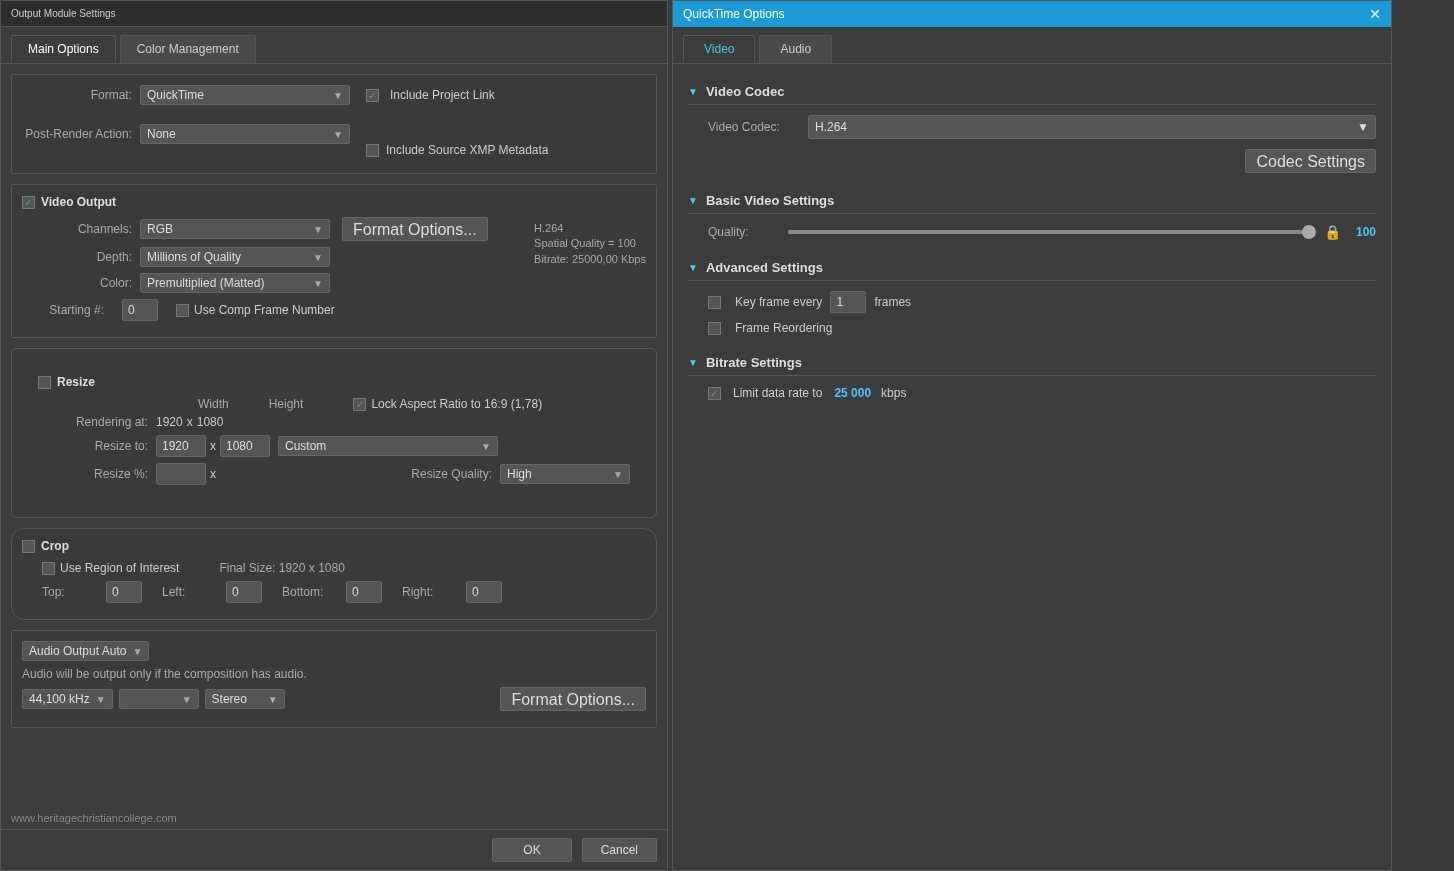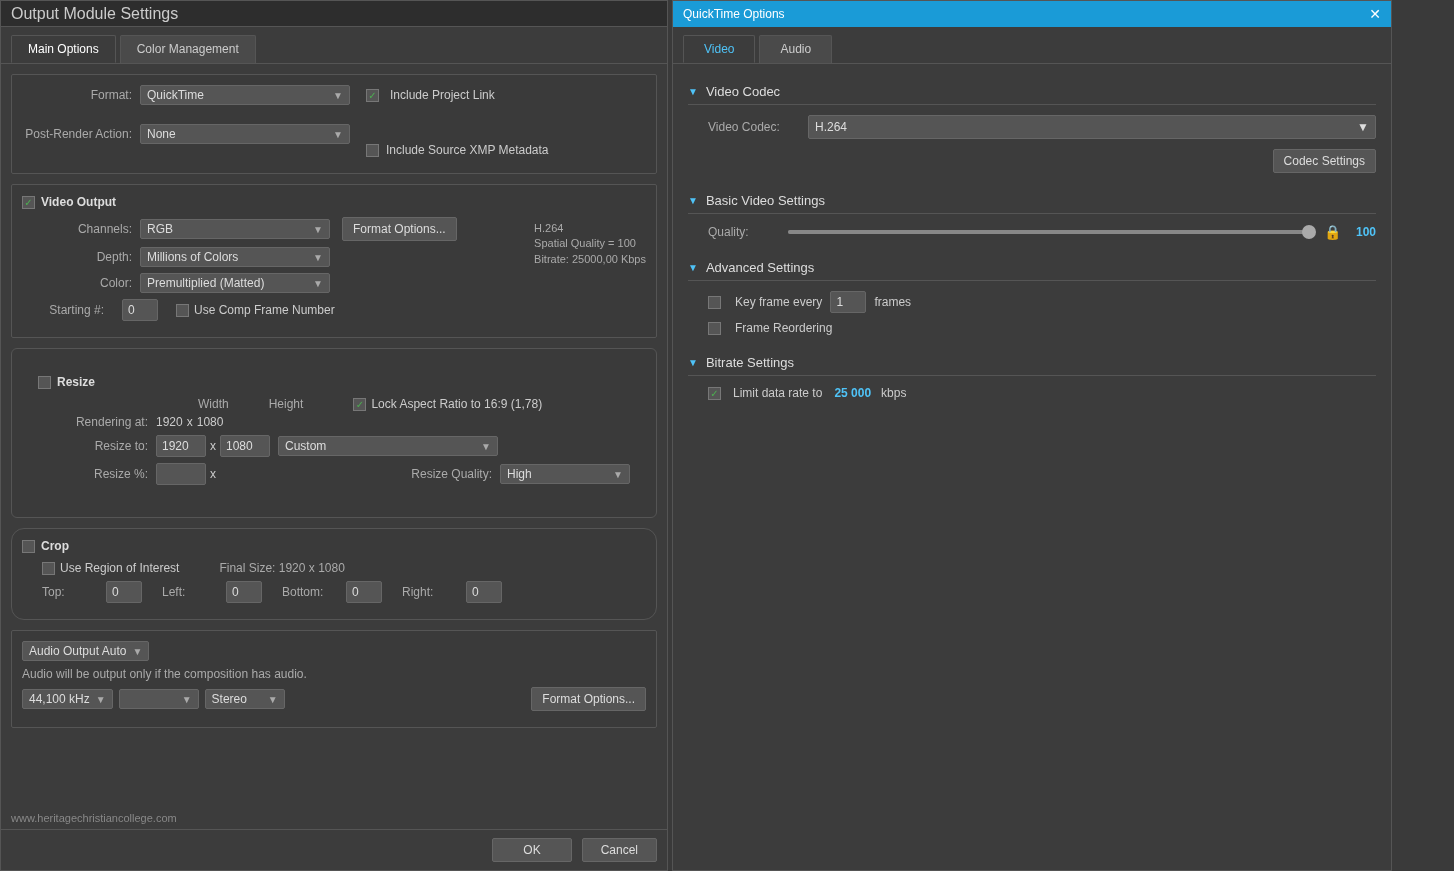--- a/index.html
+++ b/index.html
@@ -23,21 +23,21 @@
       background: #3c3c3c;
       border: 1px solid #555;
       display: flex;
       flex-direction: column;
     }
 
     .window-titlebar {
       background: #2d2d2d;
       color: #ccc;
       padding: 5px 10px;
-      font-size: 16px;
+      font-size: 10px;
       border-bottom: 1px solid #555;
       height: 26px;
       display: flex;
       align-items: center;
     }
 
     
     .tabs-row {
       display: flex;
       background: #3c3c3c;
@@ -162,21 +162,21 @@
 
     .dropdown-lg {
       min-width: 210px;
     }
 
     .btn {
       background: #555;
       border: 1px solid #666;
       color: #ddd;
       padding: 3px 10px;
-      font-size: 12px;
+      font-size: 16px;
       border-radius: 2px;
       cursor: pointer;
       height: 24px;
     }
 
     
     .checkbox-label {
       display: flex;
       align-items: center;
       color: #ccc;
@@ -370,21 +370,21 @@
 
     .collapsible-arrow {
       color: #4fc3f7;
       margin-right: 8px;
       font-size: 10px;
     }
 
     .collapsible-title {
       font-size: 13px;
       color: #ddd;
-      font-weight: normal;
+      font-weight: bold;
     }
 
     
     .slider-row {
       display: flex;
       align-items: center;
       margin-bottom: 8px;
       padding-left: 20px;
     }
 
@@ -540,21 +540,21 @@
               <span>RGB</span>
               <span class="arrow">▼</span>
             </div>
             <div style="margin-left:12px;">
               <button class="btn">Format Options...</button>
             </div>
           </div>
           <div class="form-row">
             <span class="form-label">Depth:</span>
             <div class="dropdown dropdown-md">
-              <span>Millions of Colors</span>
+              <span>Millions of Quality</span>
               <span class="arrow">▼</span>
             </div>
           </div>
           <div class="form-row">
             <span class="form-label">Color:</span>
             <div class="dropdown dropdown-md">
               <span>Premultiplied (Matted)</span>
               <span class="arrow">▼</span>
             </div>
           </div>

